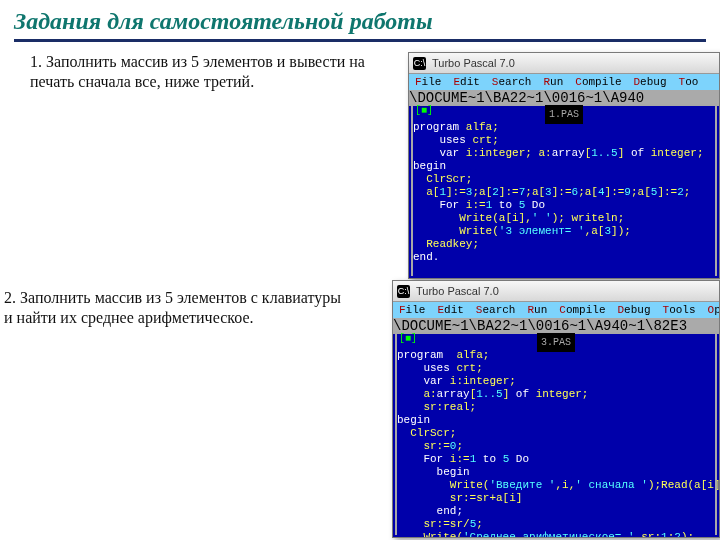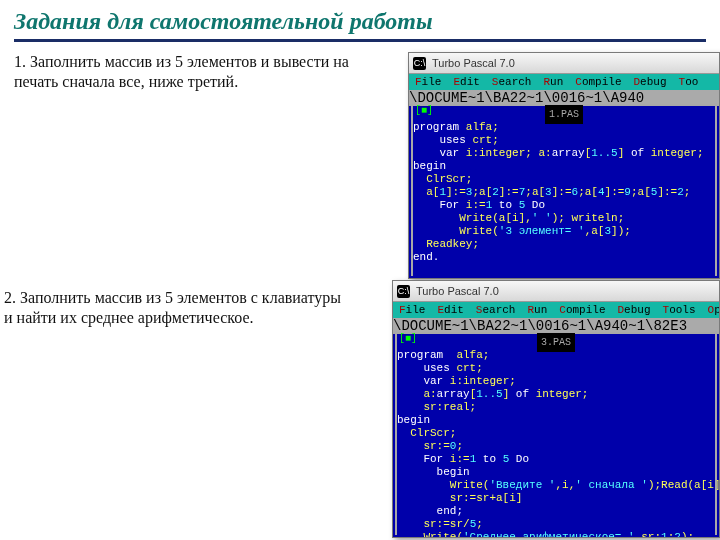--- a/index.html
+++ b/index.html
@@ -29,21 +29,21 @@
     padding: 0 14px;
     height: 480px;
   }
   .task {
     position: absolute;
     font-size: 16px;
     color: #111;
     line-height: 1.25;
     width: 340px;
   }
-  .task1 { top: 0; left: 14px; }
+  .task1 { top: 0; left: 30px; }
   .task2 { top: 236px; left: 4px; }
 
   .ide {
     position: absolute;
     border: 1px solid #7a7a7a;
     box-shadow: 3px 3px 6px rgba(0,0,0,0.35);
     right: 0;
     background: #0000aa;
     font-family: "Lucida Console","Courier New",monospace;
     overflow: hidden;
@@ -70,21 +70,21 @@
     color: #fff;
     font-size: 9px;
     display: flex;
     align-items: center;
     justify-content: center;
     border-radius: 2px;
   }
 
   .menubar {
     display: flex;
-    background: #14b8a6;
+    background: #7dd3fc;
     color: #000;
     font-size: 11px;
     height: 16px;
     align-items: center;
     overflow: hidden;
     white-space: nowrap;
   }
   .menu-item { padding: 1px 6px; }
   .menu-item .hk { color: #aa0000; }
 

